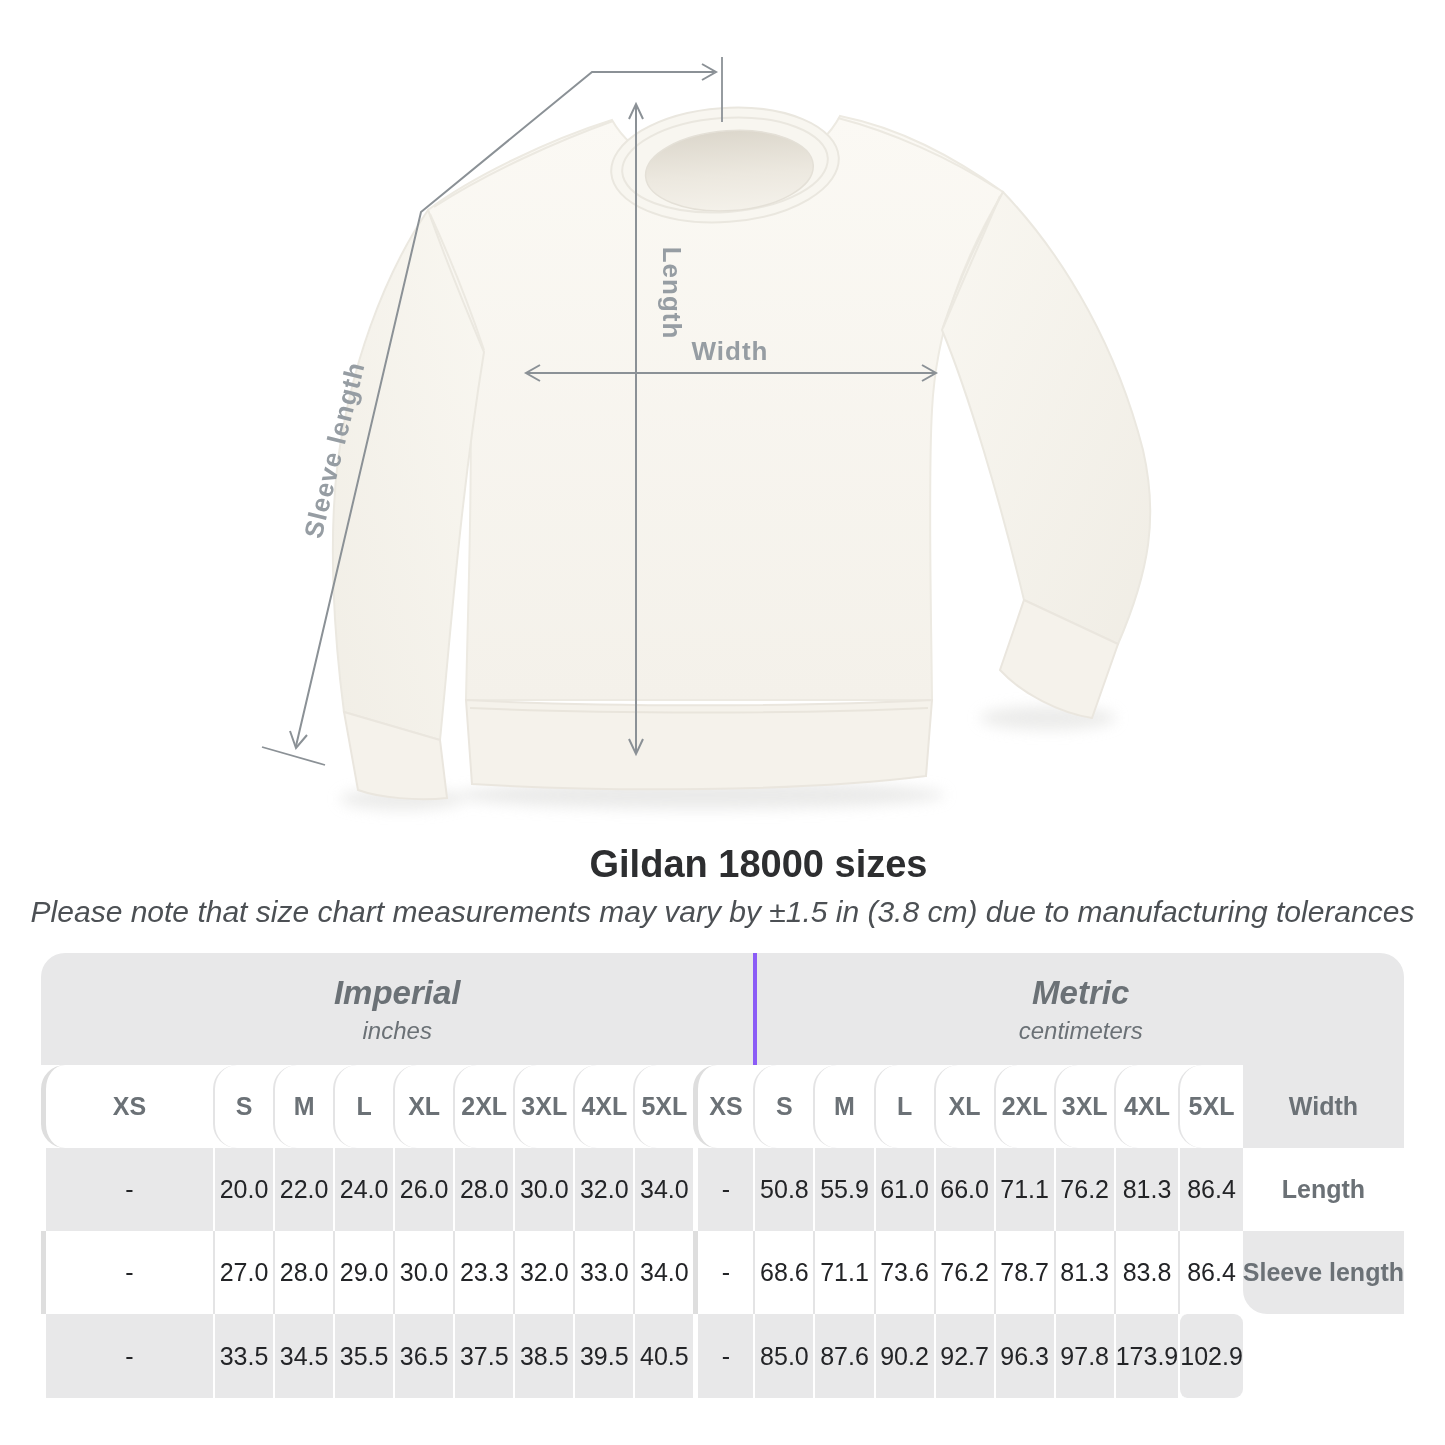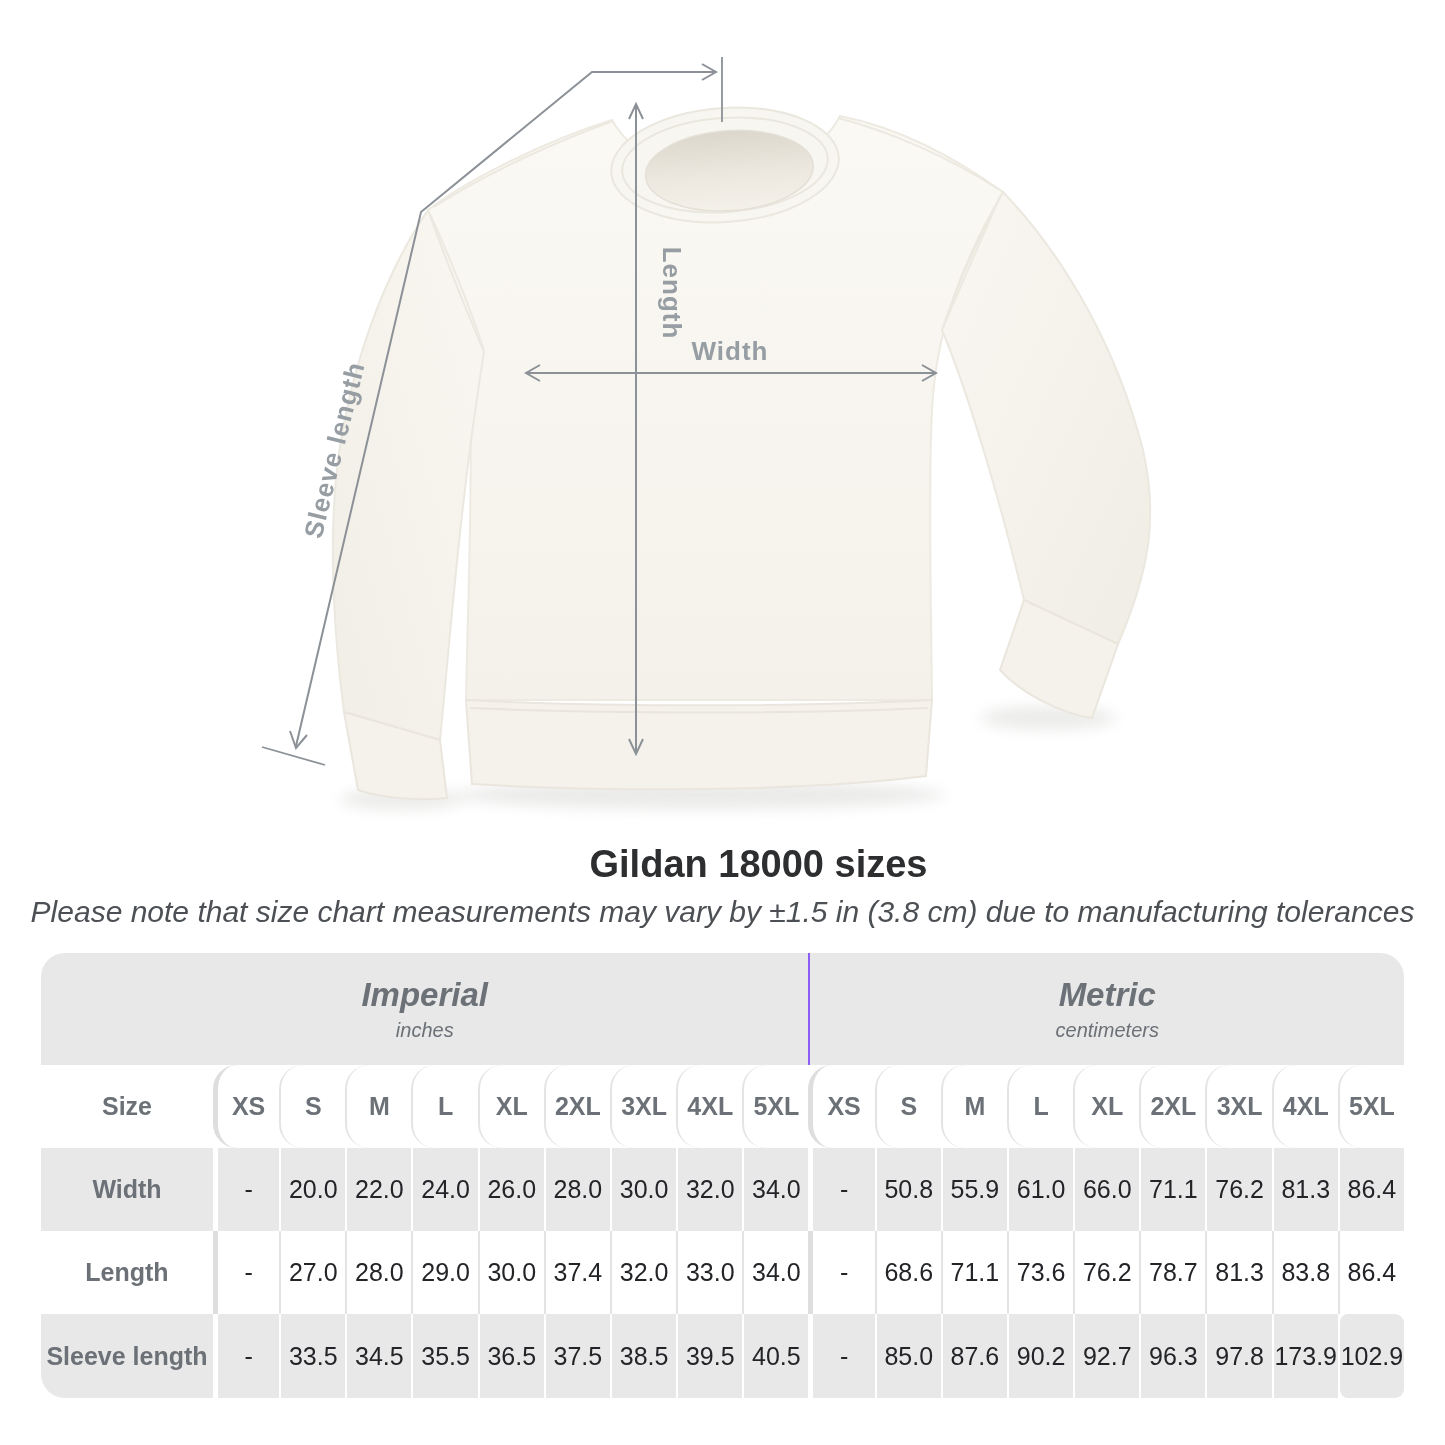--- a/index.html
+++ b/index.html
@@ -28,23 +28,23 @@
   .page-note{position:absolute;left:0;top:895px;width:100%;text-align:center;
     font-size:30px;font-style:italic;color:var(--note-text);}
 
   
   .size-table{position:absolute;left:41px;top:953px;width:1363px;height:445px;
     display:grid;grid-template-columns:172px repeat(18,1fr);
     grid-template-rows:112px 83px 83px 83px 84px;}
   .band{background:var(--table-stripe);display:flex;flex-direction:column;
     justify-content:center;align-items:center;gap:5px;}
   .band-imperial{grid-row:1;grid-column:1/11;border-top-left-radius:24px;}
-  .band-metric{grid-row:1;grid-column:11/20;border-top-right-radius:24px;border-left:2px solid #8b5cf6;text-align:right;}
+  .band-metric{grid-row:1;grid-column:11/20;border-top-right-radius:24px;border-left:4px solid #8b5cf6;text-align:right;}
   .band-title{font-size:33px;font-weight:bold;font-style:italic;color:var(--header-text);}
-  .band-sub{font-size:20px;font-style:italic;color:var(--header-text);}
+  .band-sub{font-size:24px;font-style:italic;color:var(--header-text);}
   .cell{display:flex;align-items:center;justify-content:center;white-space:nowrap;}
   .gray-row{background:var(--table-stripe);}
   .white-row{background:#ffffff;}
   .label-text{font-weight:bold;color:var(--header-text);font-size:25px;}
   .header-text{font-weight:bold;color:var(--header-text);font-size:25px;border-radius:24px;}
   .value-text{color:var(--value-text);font-size:25px;}
   .white-row.sep-thin{border-left:2px solid #e4e4e5;}
   .white-row.sep-wide{border-left:5px solid #dedede;}
   .gray-row.sep-thin{border-left:2px solid #ffffff;}
   .gray-row.sep-wide{border-left:5px solid #ffffff;}
@@ -158,21 +158,20 @@
   <div class="size-table">
     <div class="band band-imperial">
       <div class="band-title">Imperial</div>
       <div class="band-sub">inches</div>
     </div>
     <div class="band band-metric">
       <div class="band-title">Metric</div>
       <div class="band-sub">centimeters</div>
     </div>
 
-  <div class="cell white-row label-text">Size</div>
       <div class="cell white-row header-text sep-wide">XS</div>
       <div class="cell white-row header-text sep-thin">S</div>
       <div class="cell white-row header-text sep-thin">M</div>
       <div class="cell white-row header-text sep-thin">L</div>
       <div class="cell white-row header-text sep-thin">XL</div>
       <div class="cell white-row header-text sep-thin">2XL</div>
       <div class="cell white-row header-text sep-thin">3XL</div>
       <div class="cell white-row header-text sep-thin">4XL</div>
       <div class="cell white-row header-text sep-thin">5XL</div>
       <div class="cell white-row header-text sep-wide">XS</div>
@@ -202,21 +201,21 @@
       <div class="cell gray-row value-text sep-thin">71.1</div>
       <div class="cell gray-row value-text sep-thin">76.2</div>
       <div class="cell gray-row value-text sep-thin">81.3</div>
       <div class="cell gray-row value-text sep-thin">86.4</div>
       <div class="cell white-row label-text">Length</div>
       <div class="cell white-row value-text sep-wide">-</div>
       <div class="cell white-row value-text sep-thin">27.0</div>
       <div class="cell white-row value-text sep-thin">28.0</div>
       <div class="cell white-row value-text sep-thin">29.0</div>
       <div class="cell white-row value-text sep-thin">30.0</div>
-      <div class="cell white-row value-text sep-thin">37.4</div>
+      <div class="cell white-row value-text sep-thin">23.3</div>
       <div class="cell white-row value-text sep-thin">32.0</div>
       <div class="cell white-row value-text sep-thin">33.0</div>
       <div class="cell white-row value-text sep-thin">34.0</div>
       <div class="cell white-row value-text sep-wide">-</div>
       <div class="cell white-row value-text sep-thin">68.6</div>
       <div class="cell white-row value-text sep-thin">71.1</div>
       <div class="cell white-row value-text sep-thin">73.6</div>
       <div class="cell white-row value-text sep-thin">76.2</div>
       <div class="cell white-row value-text sep-thin">78.7</div>
       <div class="cell white-row value-text sep-thin">81.3</div>

